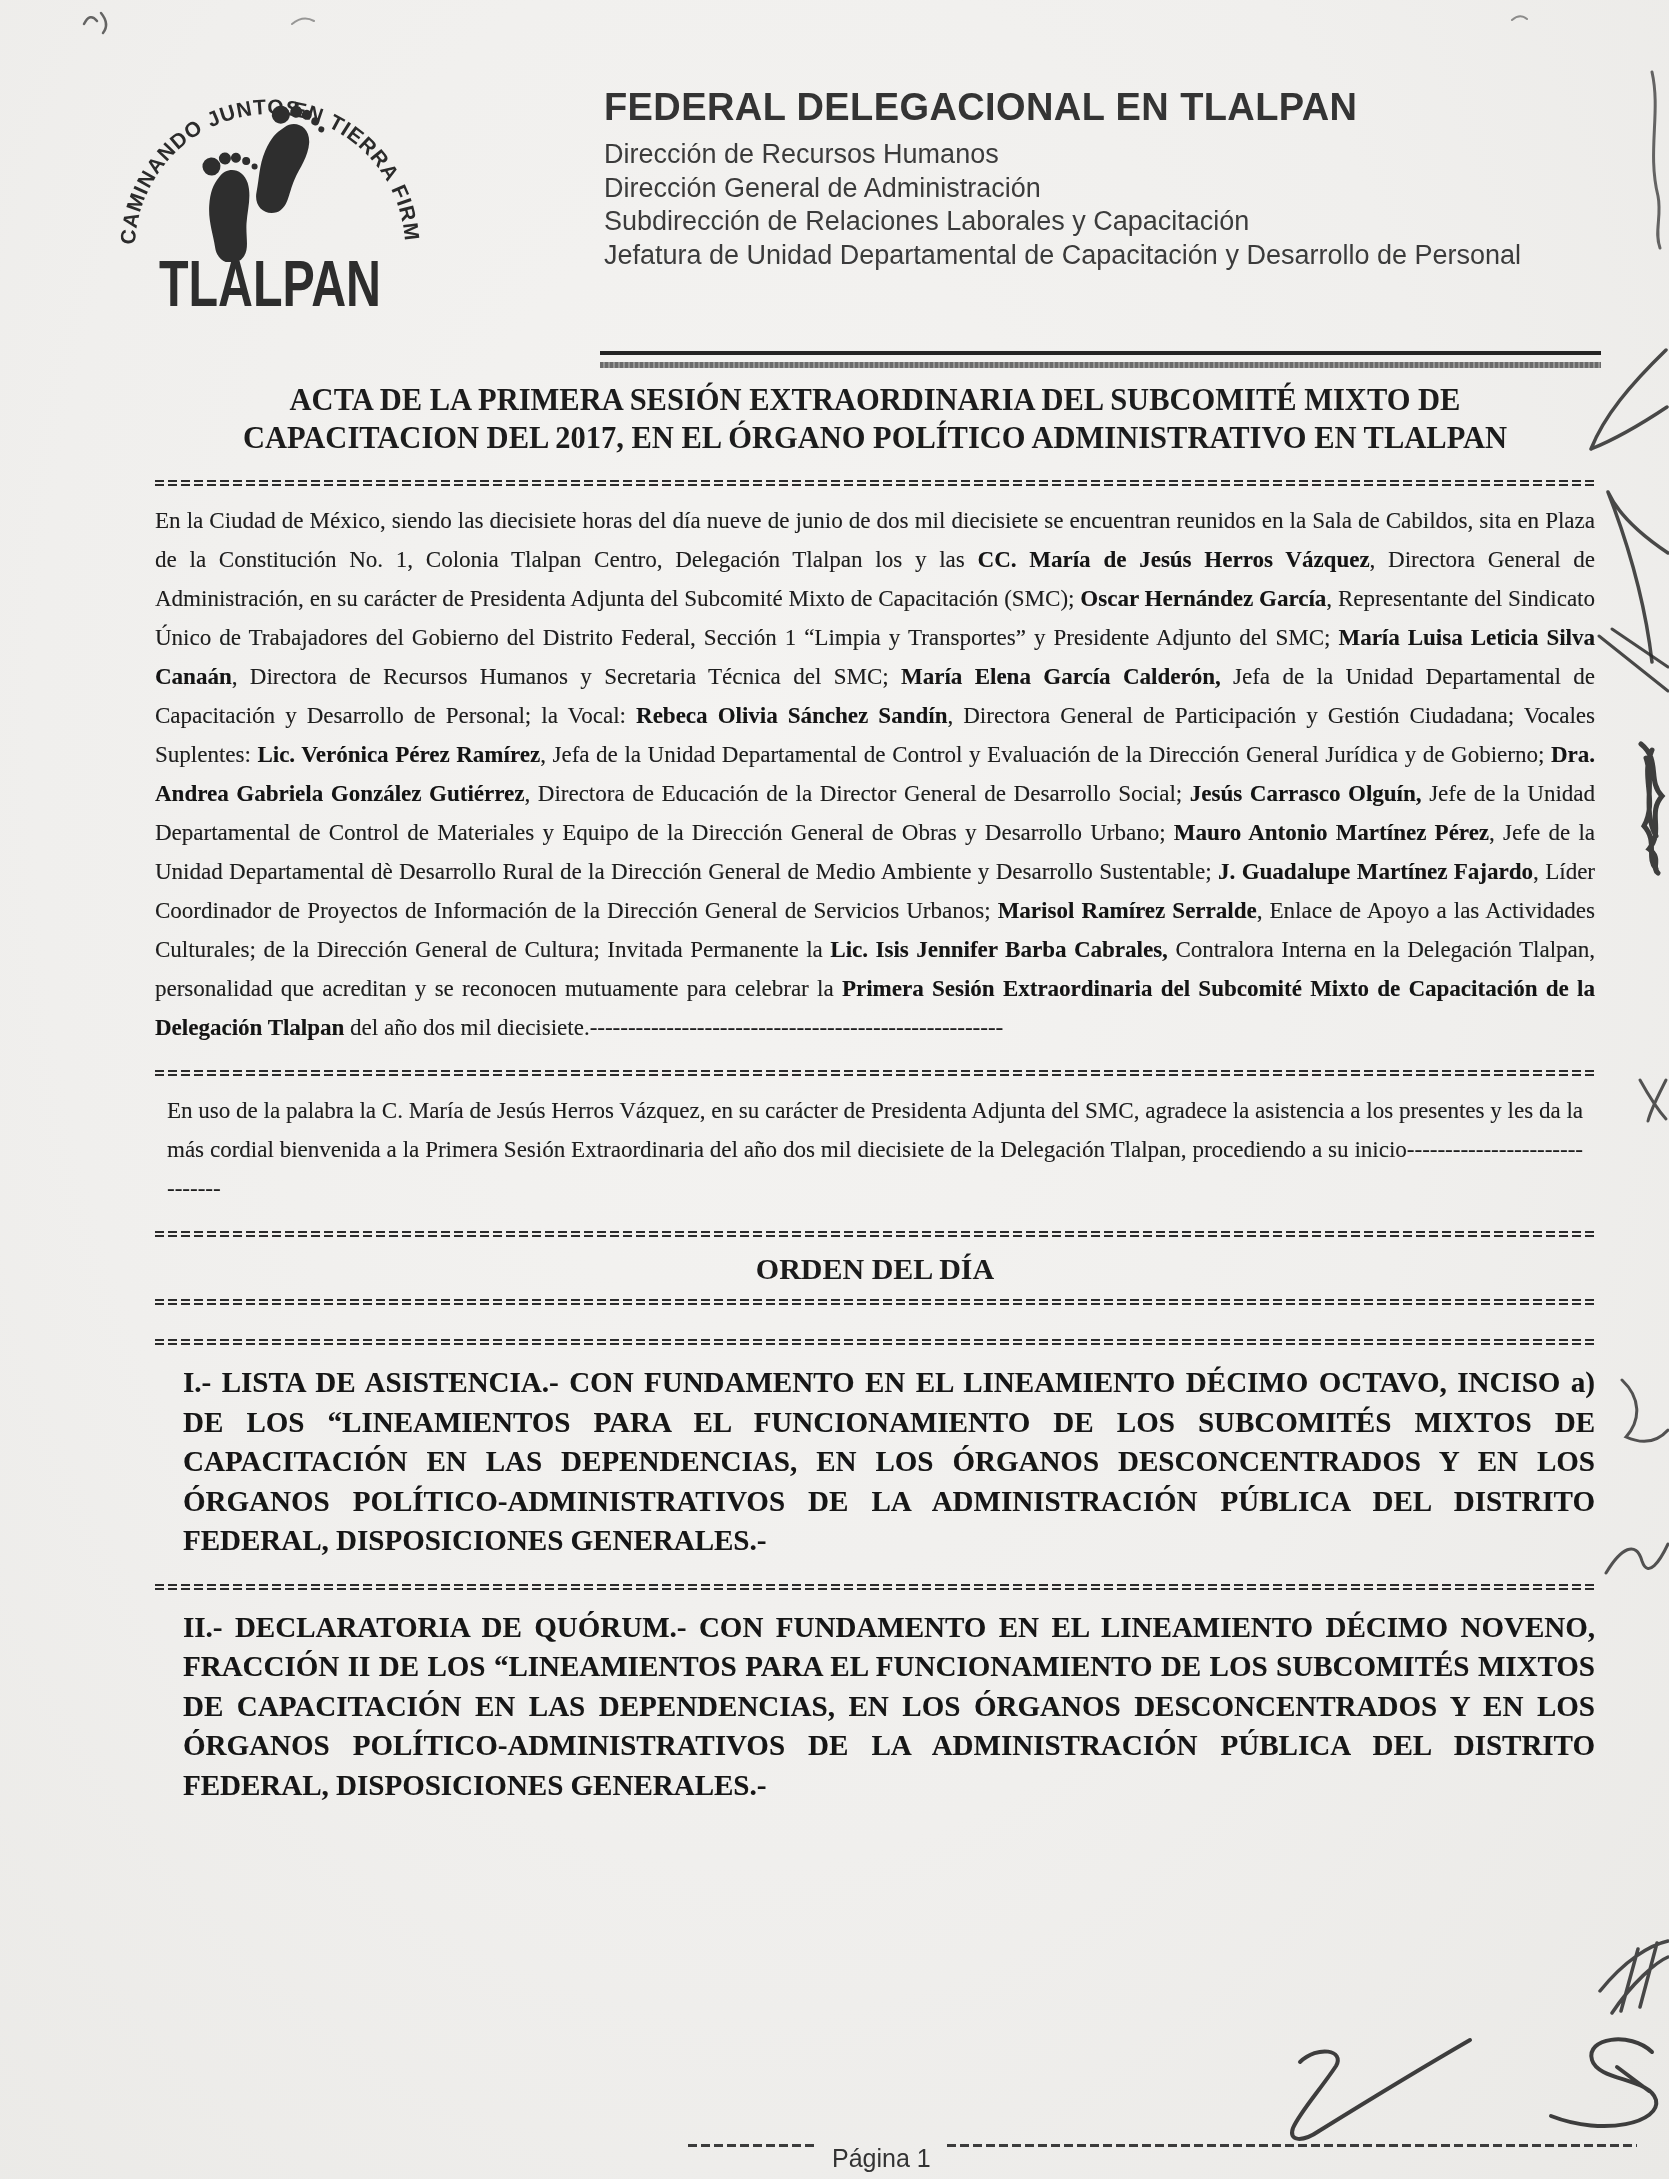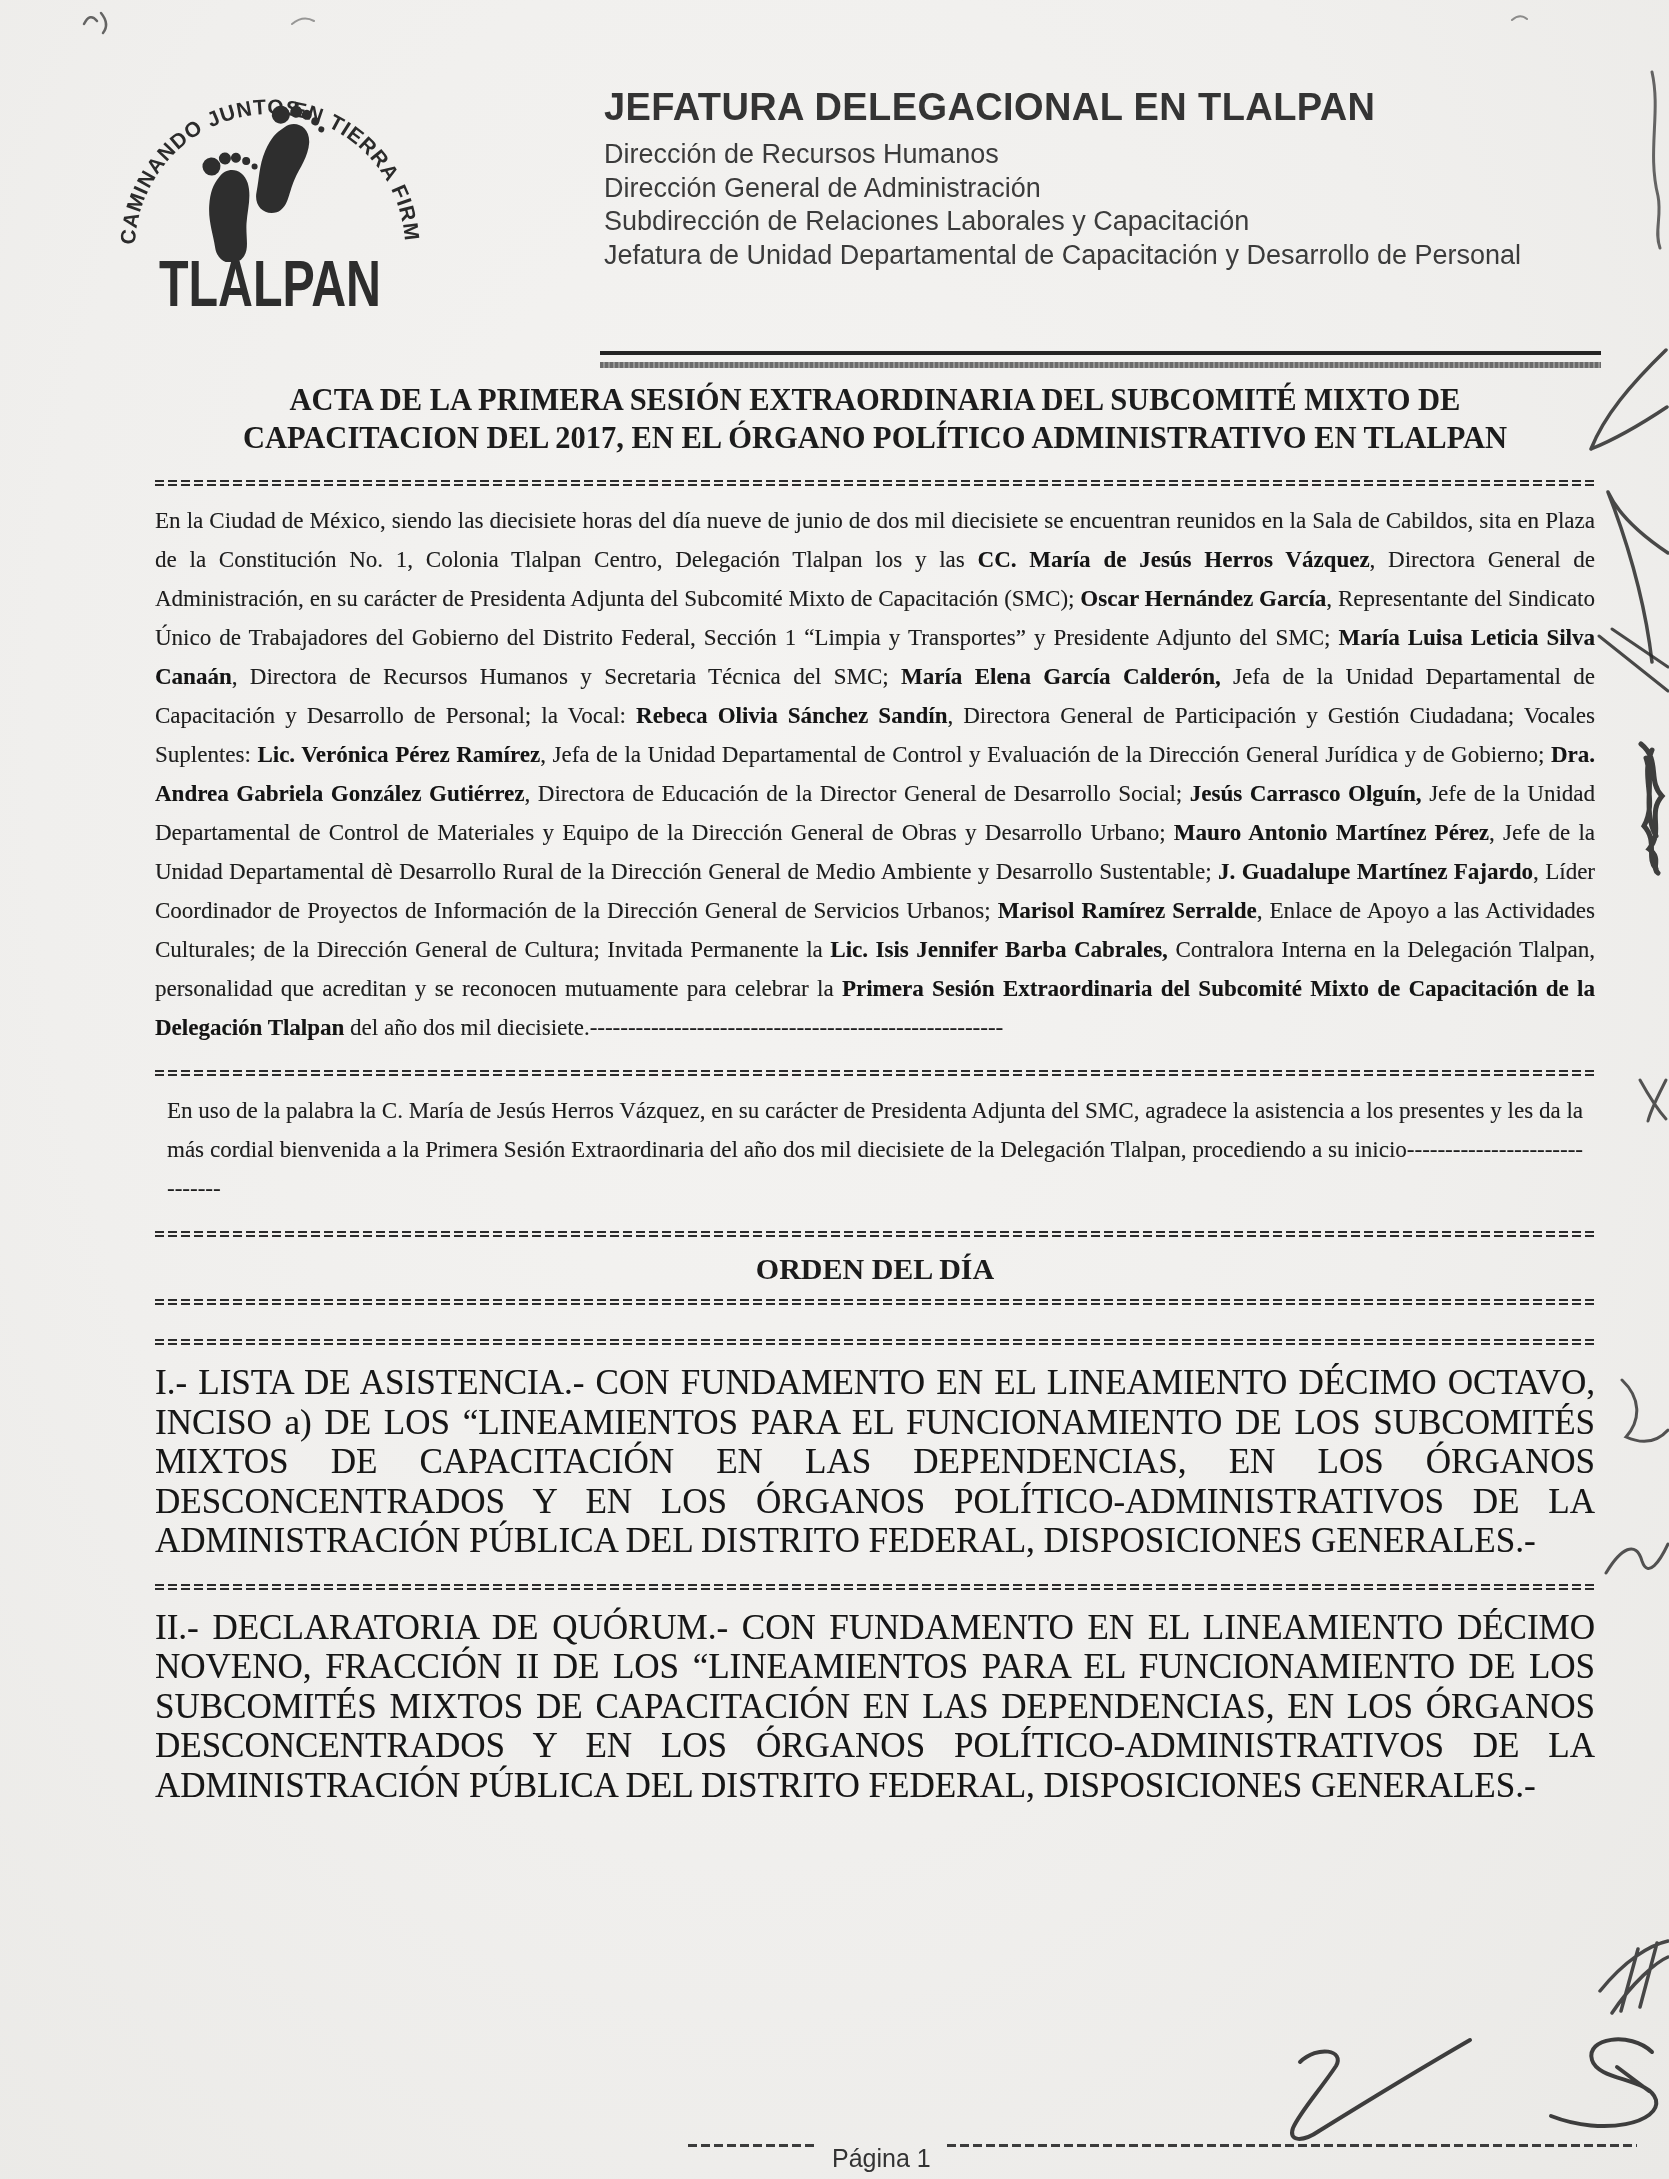--- a/index.html
+++ b/index.html
@@ -34,22 +34,22 @@
   .sep{height:6px;margin:23px 0 15px;
     background-image:
       linear-gradient(transparent 0 2.2px,#f1efec 2.2px 3.6px,transparent 3.6px 6px),
       repeating-linear-gradient(90deg,#2b2b2b 0 9px,transparent 9px 13px);}
   .sep.after-orden{margin-top:13px;}
   .sep.second{margin-top:34px;}
   .para{font-size:23px;line-height:39px;text-align:justify;color:#1e1e1e;
         text-shadow:.2px .2px 0 rgba(25,25,25,.35);}
   .para .b{font-weight:700;color:#141414;}
   .orden{font-weight:700;font-size:30px;text-align:center;margin:14px 0 0;color:#1b1b1b;}
-  .item-head{font-weight:400;font-size:35px;line-height:39.5px;text-align:justify;color:#161616;
-        text-shadow:.2px .2px 0 rgba(25,25,25,.35);}
+  .item-head{font-weight:700;font-size:29px;line-height:39.5px;text-align:justify;color:#161616;
+        text-shadow:.2px .2px 0 rgba(25,25,25,.35);margin-left:28px;}
   .item-tail{font-size:29px;line-height:39.5px;color:#1e1e1e;text-shadow:.2px .2px 0 rgba(25,25,25,.3);}
   .item{margin-top:18px;}
   
   .footer{position:absolute;left:688px;right:32px;bottom:6px;display:flex;}
   .footer-dash{height:3px;background:repeating-linear-gradient(90deg,#3c3c3c 0 9px,transparent 9px 13px);}
   .footer-dash.left{flex:0 0 128px;margin-right:16px;}
   .footer-dash.right{flex:1;margin-left:16px;}
   .footer-label{font-family:"Liberation Sans",sans-serif;font-size:25px;color:#333;}
   
   .ink{position:absolute;left:0;top:0;width:1669px;height:2179px;pointer-events:none;}
@@ -86,21 +86,21 @@
           <circle cx="21" cy="0" r="6"></circle>
           <circle cx="32" cy="0" r="5"></circle>
           <circle cx="42" cy="4" r="4"></circle>
           <circle cx="50" cy="10" r="3"></circle>
       </g>
     </svg>
     <div class="wordmark">TLALPAN</div>
   </div>
 
   <div class="header-text">
-    <div class="header-title">JEFATURA DELEGACIONAL EN TLALPAN</div>
+    <div class="header-title">FEDERAL DELEGACIONAL EN TLALPAN</div>
     <div class="header-line">Dirección de Recursos Humanos</div>
     <div class="header-line">Dirección General de Administración</div>
     <div class="header-line">Subdirección de Relaciones Laborales y Capacitación</div>
     <div class="header-line">Jefatura de Unidad Departamental de Capacitación y Desarrollo de Personal</div>
   </div>
   <div class="header-rule">
     <div class="rule-thin"></div>
     <div class="rule-thick"></div>
   </div>
 

